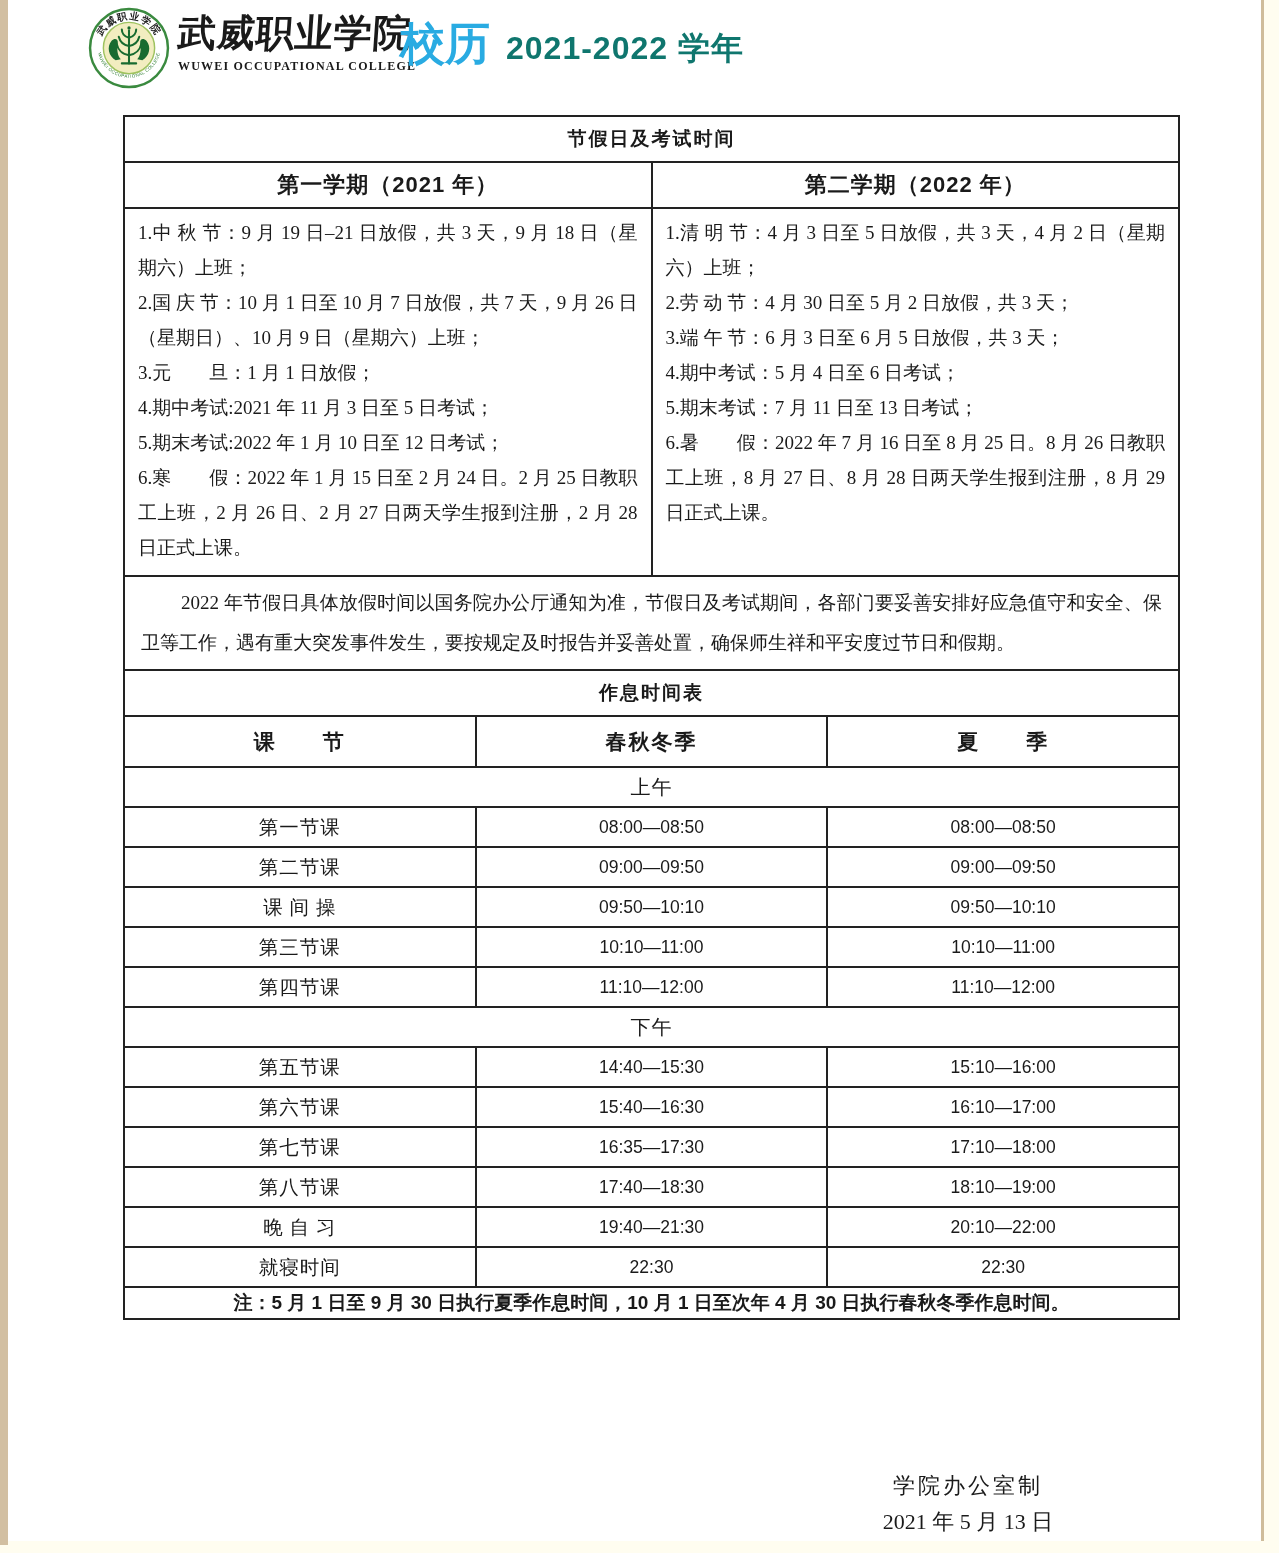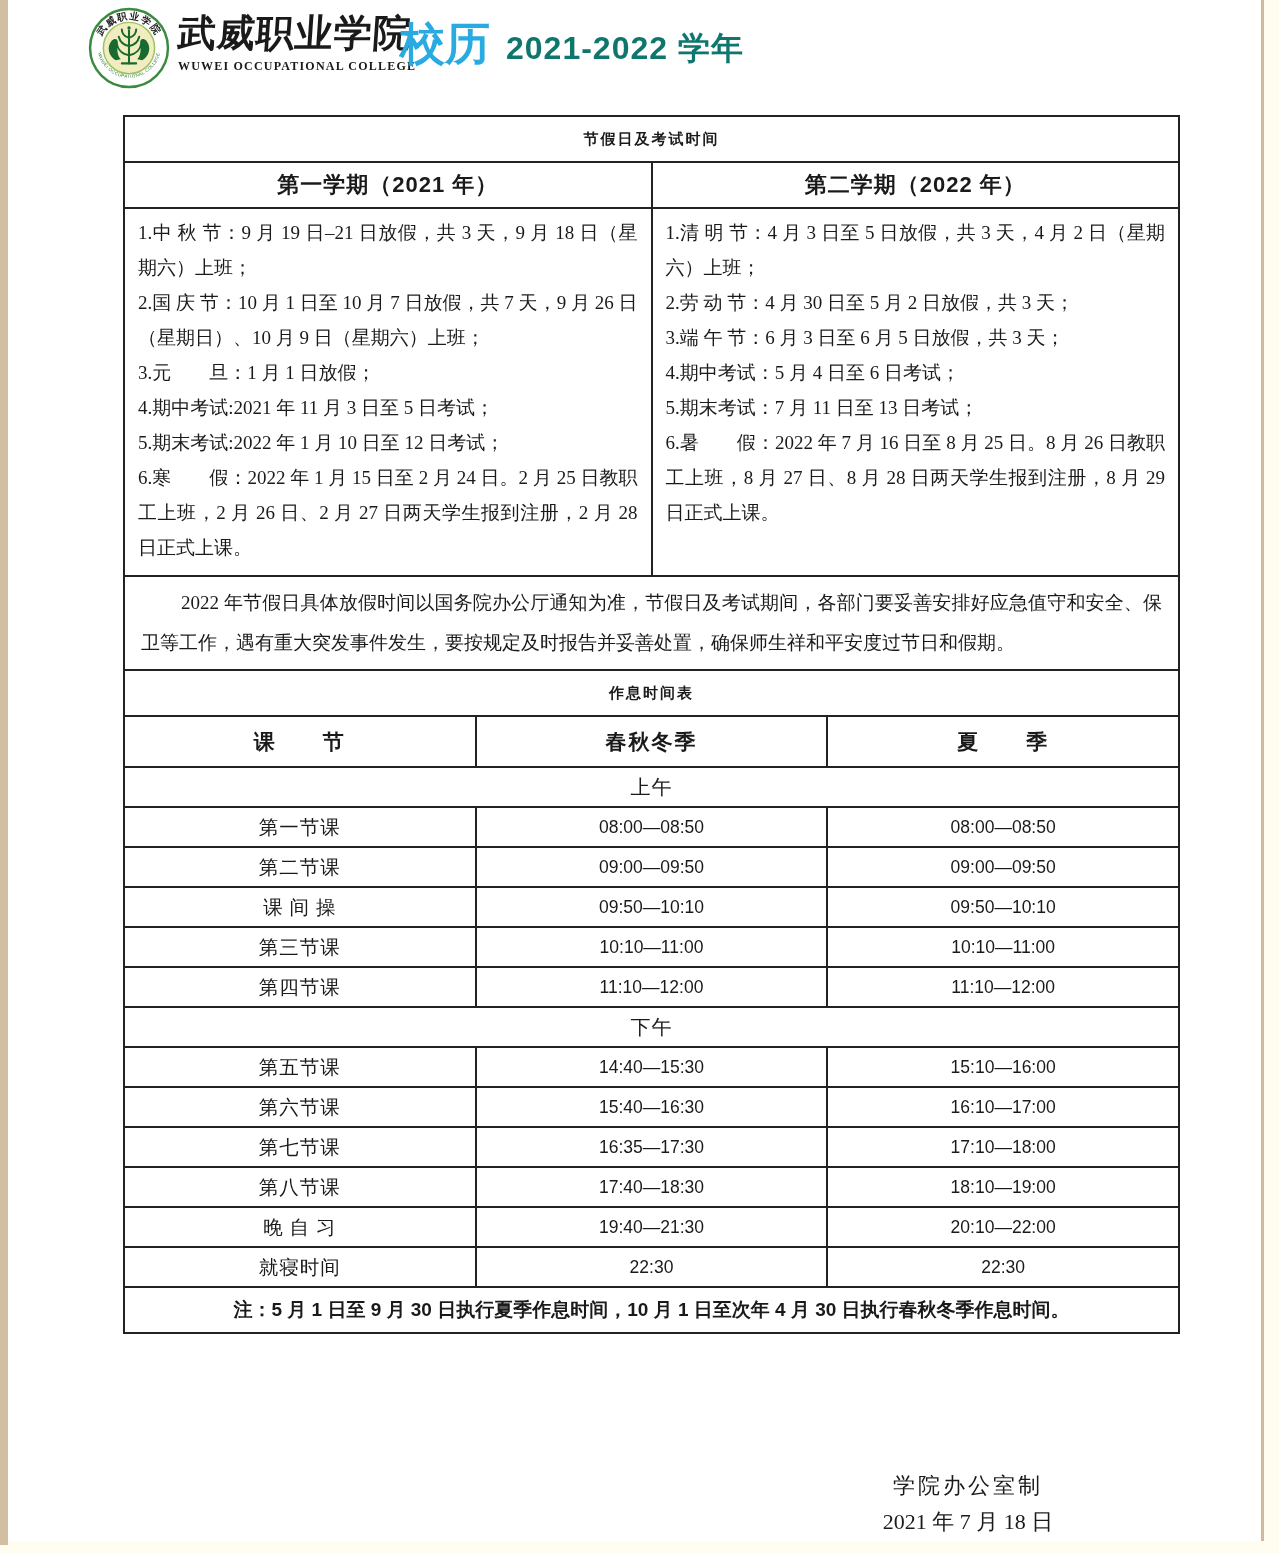--- a/index.html
+++ b/index.html
@@ -31,21 +31,21 @@
   .cal-title .t1{font-family:"Liberation Sans","DejaVu Sans",sans-serif;font-weight:bold;font-size:45px;}
   .cal-title .t2{font-family:"Liberation Sans","DejaVu Sans",sans-serif;font-weight:bold;font-size:32px;letter-spacing:1px;}
   
   .tables{position:absolute;left:115px;top:115px;width:1057px;}
   table{border-collapse:collapse;width:1057px;table-layout:fixed;}
   td{border:2px solid #222;box-sizing:border-box;}
   .t2{margin-top:-2px;}
   .c-title{
     height:46px;text-align:center;vertical-align:middle;
     font-family:"Liberation Sans","DejaVu Sans",sans-serif;
-    font-weight:bold;font-size:15px;letter-spacing:2px;
+    font-weight:bold;font-size:19px;letter-spacing:2px;
   }
   .c-sem{
     height:46px;text-align:center;vertical-align:middle;
     font-family:"Liberation Sans","DejaVu Sans",sans-serif;
     font-weight:bold;font-size:22px;letter-spacing:1px;
   }
   .c-items{
     vertical-align:top;padding:6px 13px 10px 13px;
     font-size:19px;line-height:35px;text-align:justify;
   }
@@ -66,21 +66,21 @@
   }
   .c-period{
     height:40px;text-align:center;vertical-align:middle;
     font-size:19.5px;letter-spacing:1px;
   }
   .c-time{
     height:40px;text-align:center;vertical-align:middle;
     font-family:"Liberation Sans","DejaVu Sans",sans-serif;font-size:17.5px;
   }
   .c-snote{
-    height:46px;text-align:center;vertical-align:middle;
+    height:32px;text-align:center;vertical-align:middle;
     font-family:"Liberation Sans","DejaVu Sans",sans-serif;
     font-weight:bold;font-size:19px;
   }
   
   .footer{position:absolute;left:760px;top:1468px;width:400px;text-align:center;}
   .footer .l1{font-size:22px;letter-spacing:3px;line-height:36px;}
   .footer .l2{font-size:22px;line-height:36px;}
 </style>
 </head>
 <body>
@@ -247,16 +247,16 @@
 
       <tr>
         <td colspan="3" class="c-snote">注：5 月 1 日至 9 月 30 日执行夏季作息时间，10 月 1 日至次年 4 月 30 日执行春秋冬季作息时间。</td>
       </tr>
     </tbody>
       </table>
   </div>
 
   <div class="footer">
     <div class="l1">学院办公室制</div>
-    <div class="l2">2021 年 7 月 18 日</div>
+    <div class="l2">2021 年 5 月 13 日</div>
   </div>
 
 </div>
 
 </body></html>

